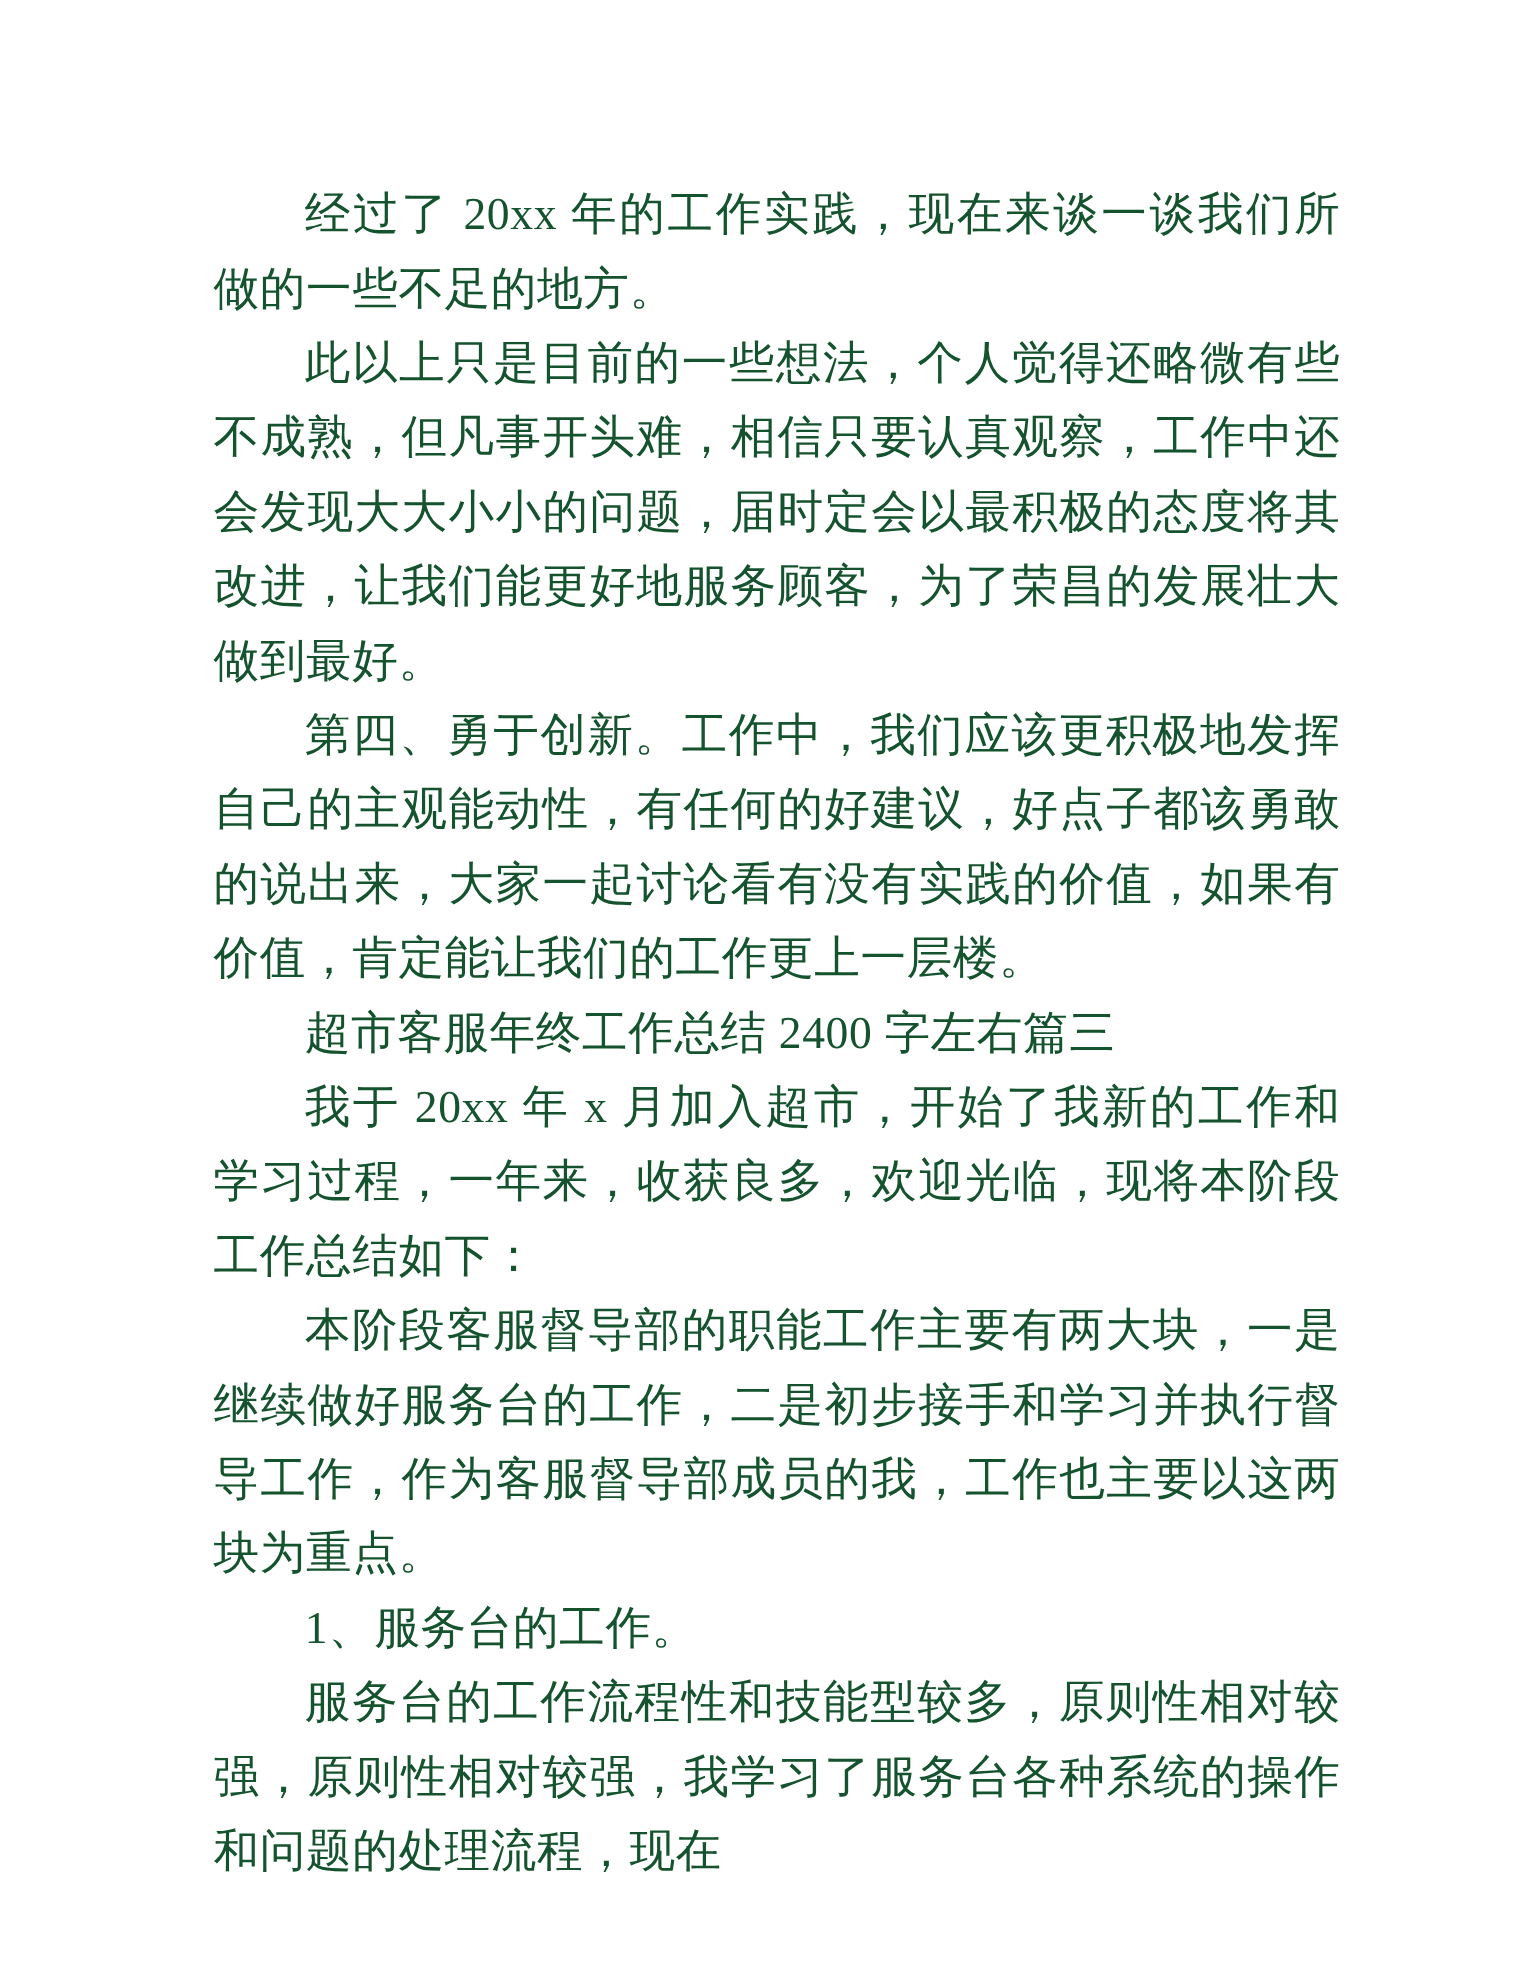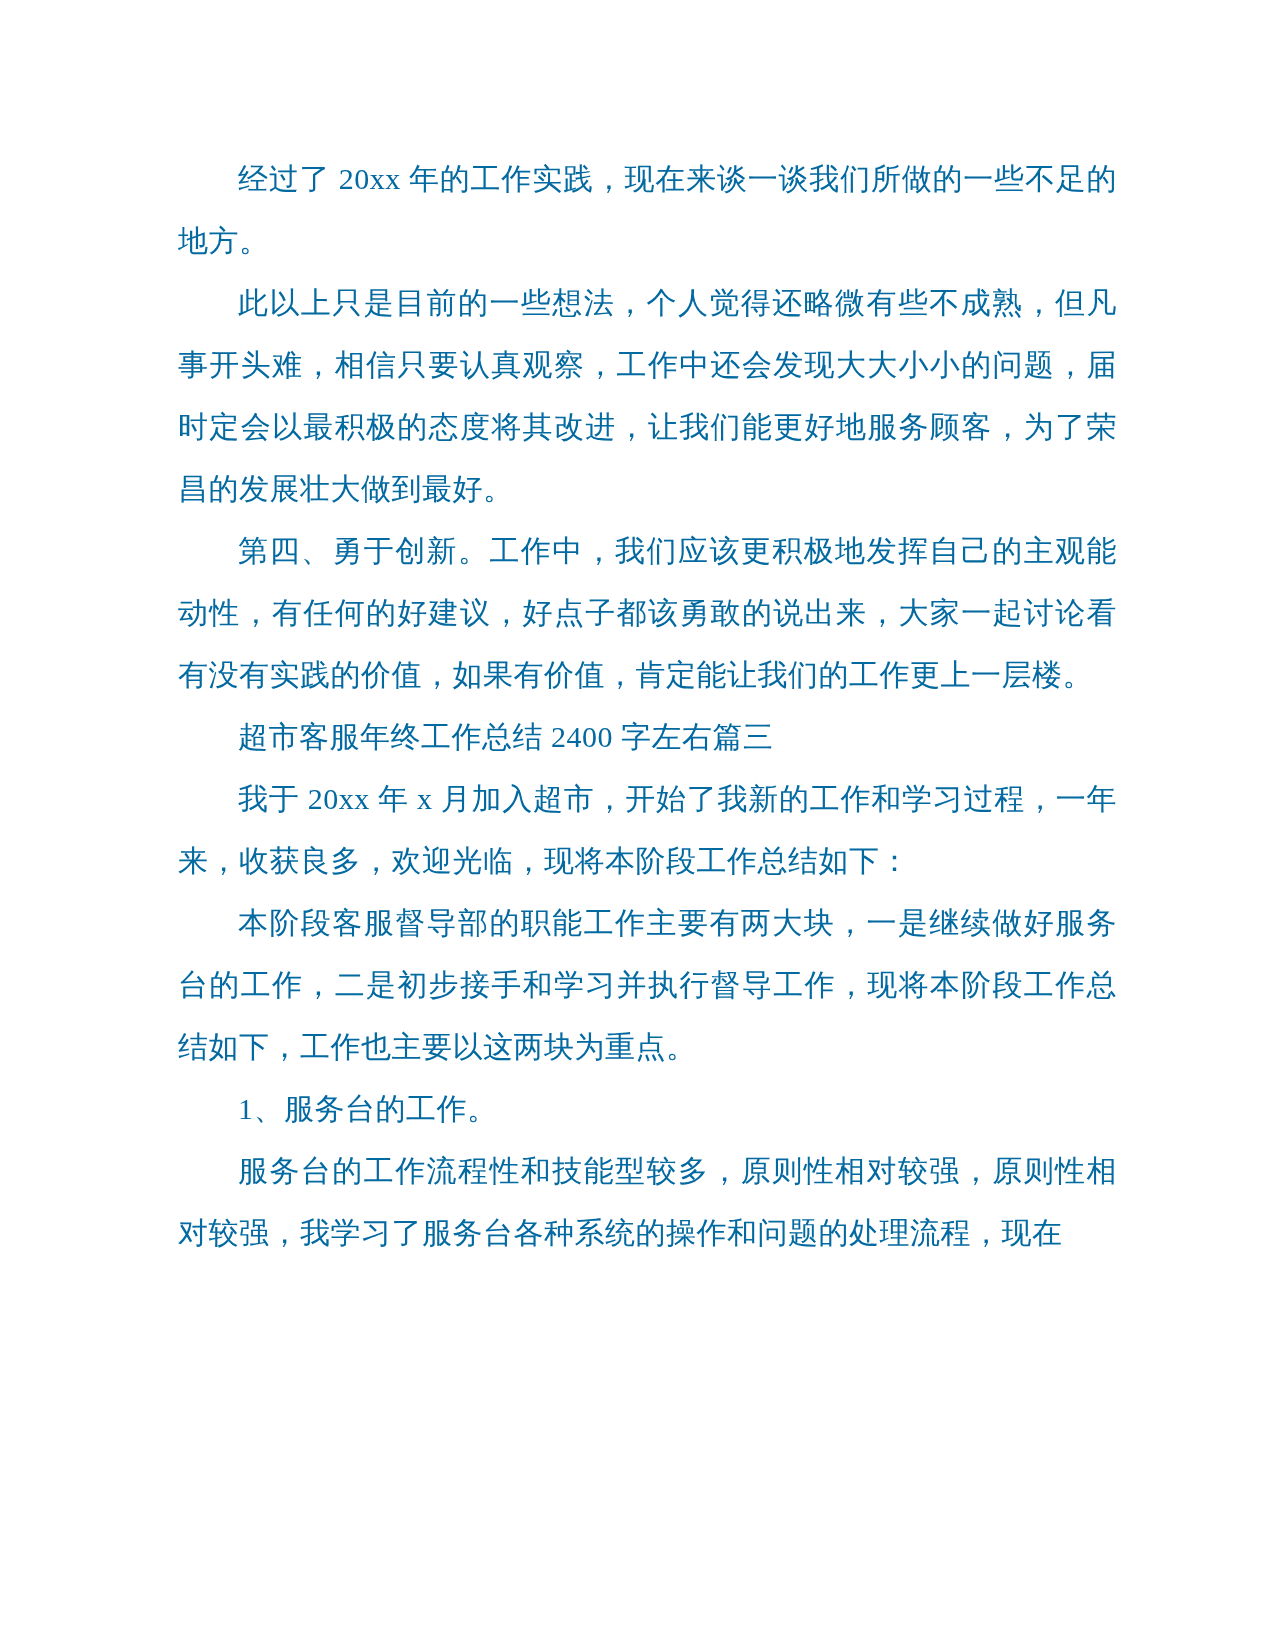--- a/index.html
+++ b/index.html
@@ -13,36 +13,36 @@
     height: 1650px;
     box-sizing: border-box;
     background: #ffffff;
     padding: 148px 158px 0 178px;
     overflow: hidden;
     font-family: "Liberation Serif", "DejaVu Serif", serif;
   }
   .doc-body p {
     margin: 0;
     padding: 0;
-    font-size: 30px;
+    font-size: 38px;
     line-height: 62px;
-    color: #0369a1;
+    color: #14532d;
     text-align: justify;
     text-indent: 2em;
     letter-spacing: 0.5px;
     word-break: break-all;
   }
 </style>
 </head>
 <body>
 
 <div class="page">
   <div class="doc-body">
     <p>经过了 20xx 年的工作实践，现在来谈一谈我们所做的一些不足的地方。</p>
     <p>此以上只是目前的一些想法，个人觉得还略微有些不成熟，但凡事开头难，相信只要认真观察，工作中还会发现大大小小的问题，届时定会以最积极的态度将其改进，让我们能更好地服务顾客，为了荣昌的发展壮大做到最好。</p>
     <p>第四、勇于创新。工作中，我们应该更积极地发挥自己的主观能动性，有任何的好建议，好点子都该勇敢的说出来，大家一起讨论看有没有实践的价值，如果有价值，肯定能让我们的工作更上一层楼。</p>
     <p>超市客服年终工作总结 2400 字左右篇三</p>
     <p>我于 20xx 年 x 月加入超市，开始了我新的工作和学习过程，一年来，收获良多，欢迎光临，现将本阶段工作总结如下：</p>
-    <p>本阶段客服督导部的职能工作主要有两大块，一是继续做好服务台的工作，二是初步接手和学习并执行督导工作，现将本阶段工作总结如下，工作也主要以这两块为重点。</p>
+    <p>本阶段客服督导部的职能工作主要有两大块，一是继续做好服务台的工作，二是初步接手和学习并执行督导工作，作为客服督导部成员的我，工作也主要以这两块为重点。</p>
     <p>1、服务台的工作。</p>
     <p>服务台的工作流程性和技能型较多，原则性相对较强，原则性相对较强，我学习了服务台各种系统的操作和问题的处理流程，现在</p>
   </div>
 </div>
 
 </body></html>

